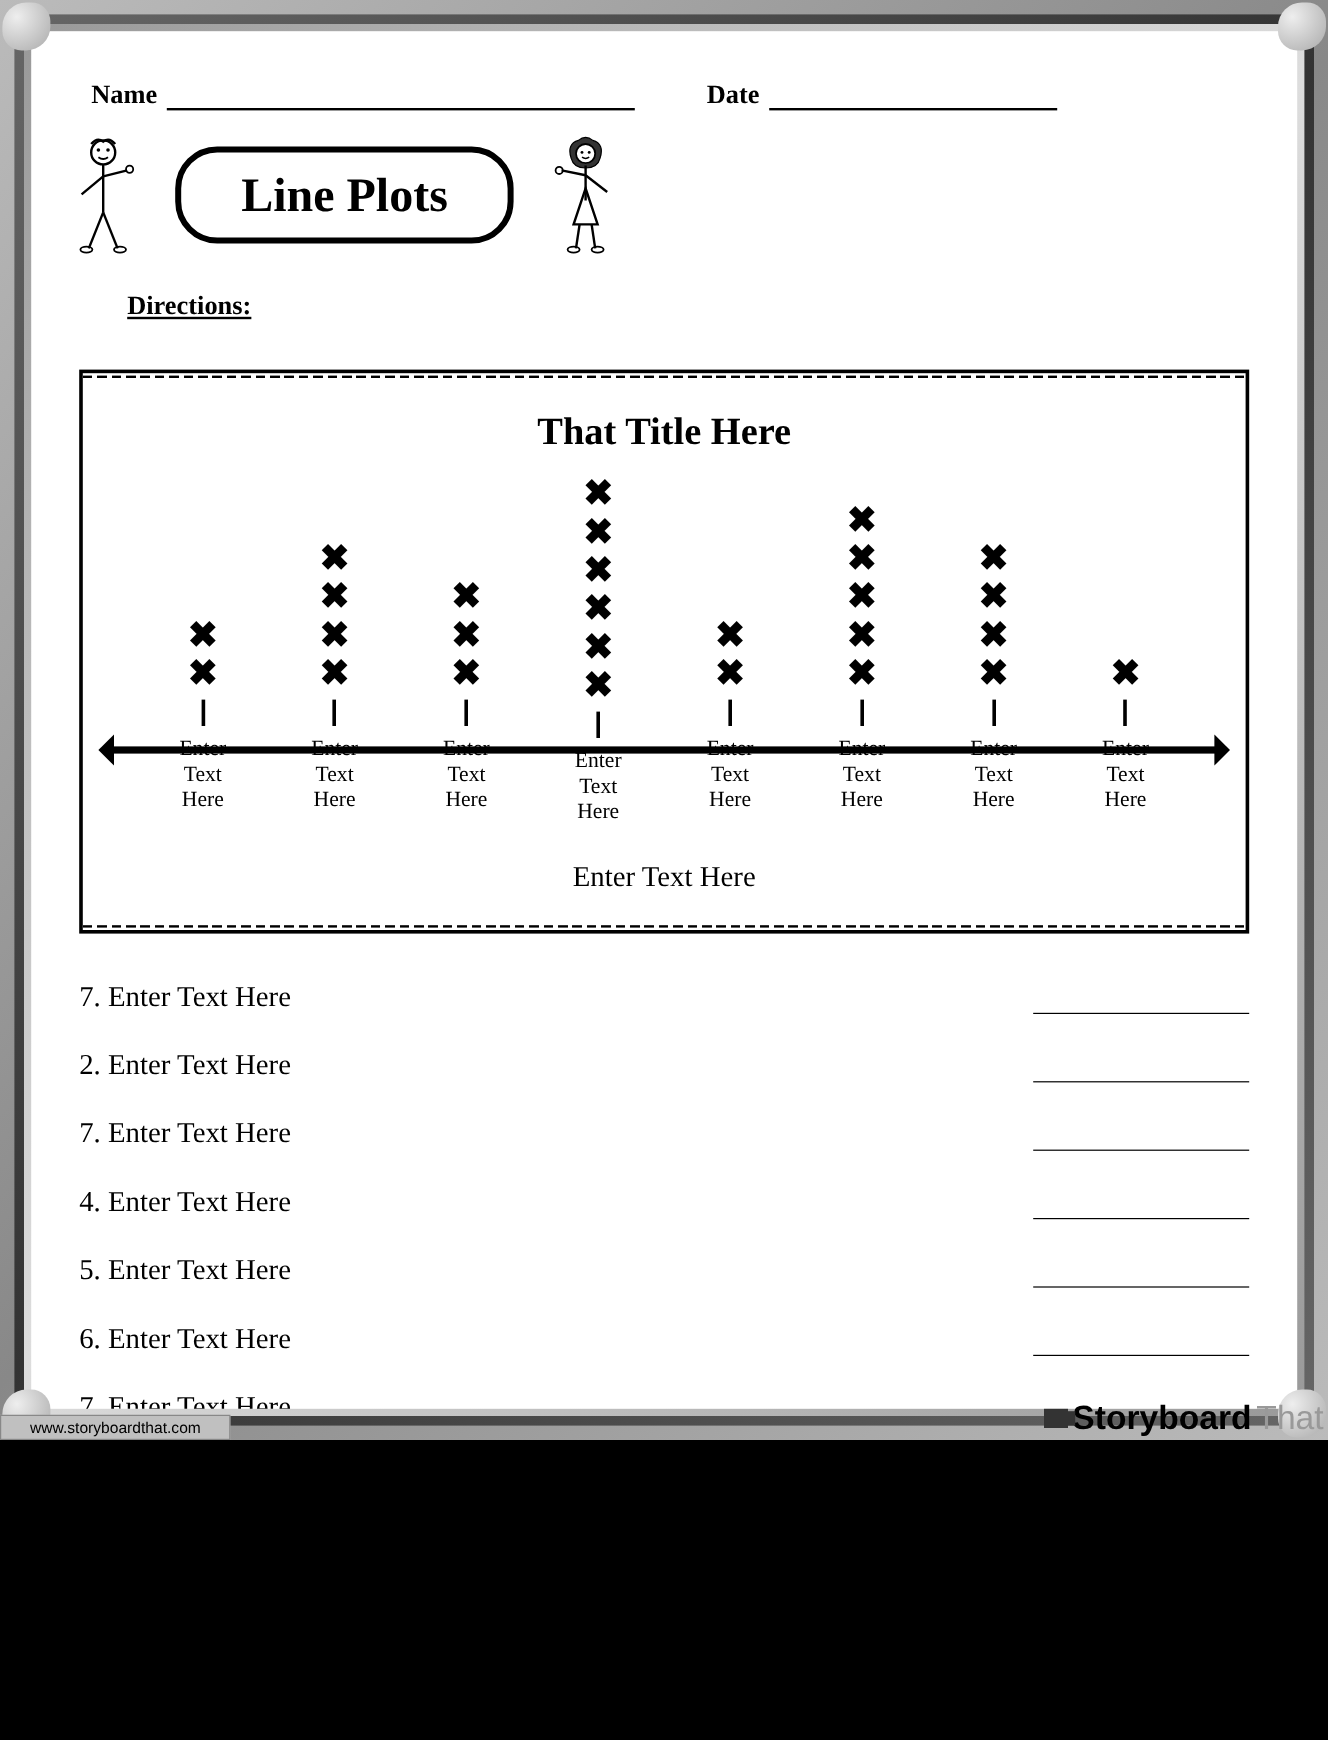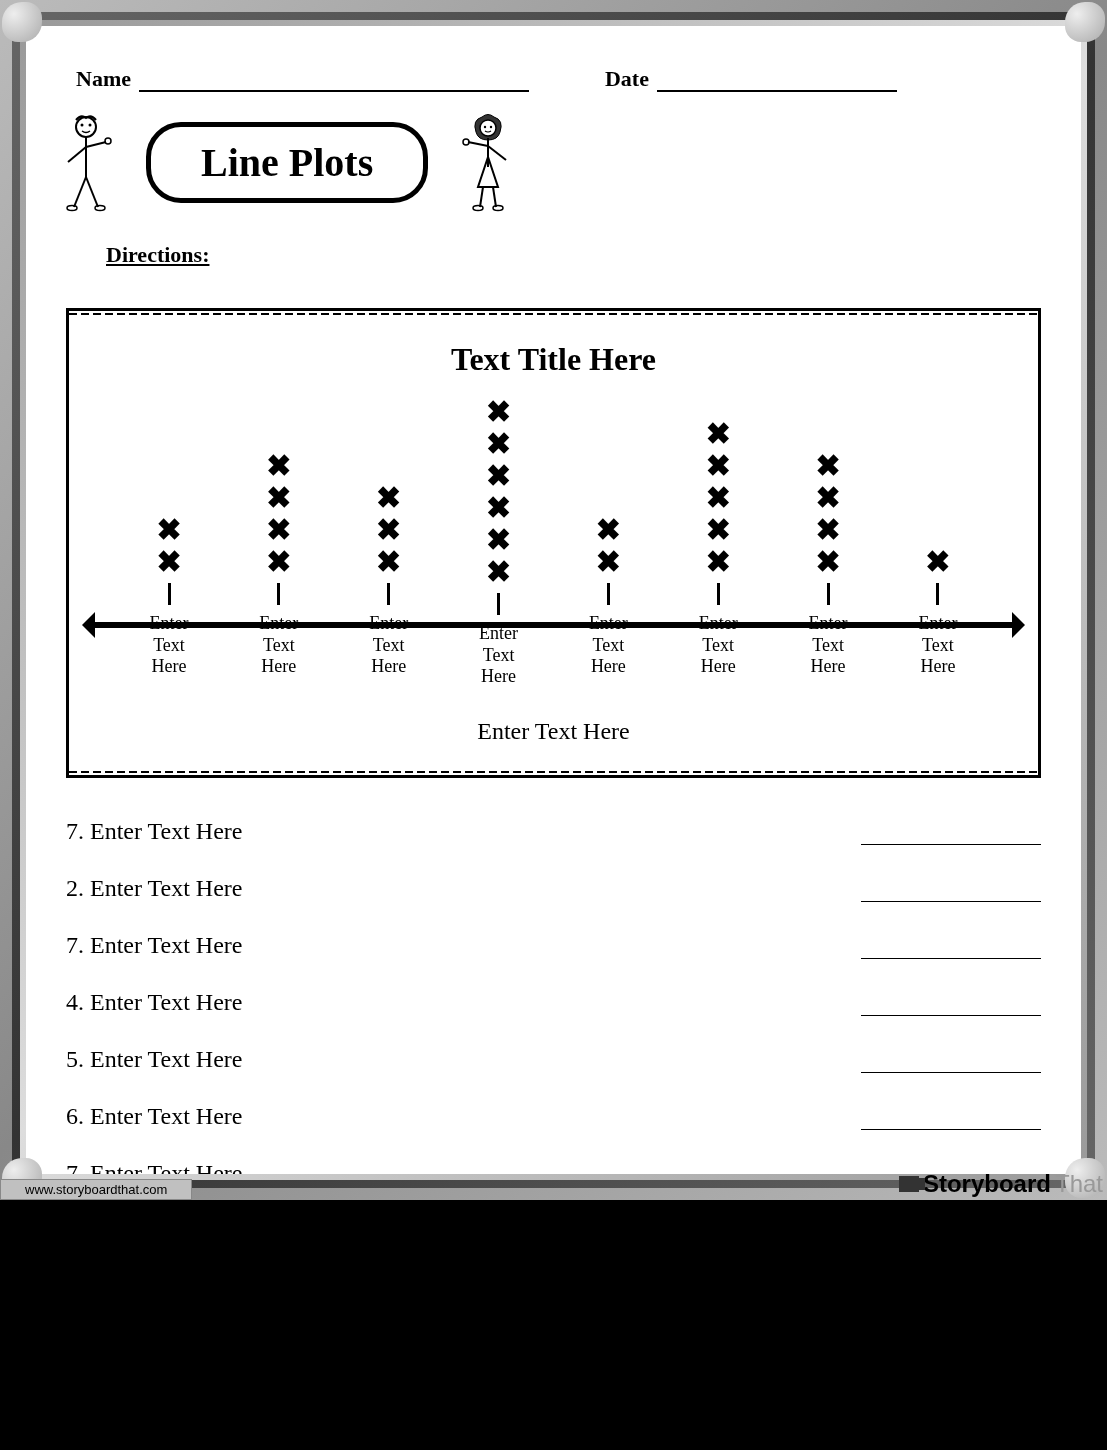--- a/index.html
+++ b/index.html
@@ -41,21 +41,21 @@
     border-radius: 50% 40% 50% 40%;
     z-index: 10;
   }
   .corner.tl { top: 2px; left: 2px; }
   .corner.tr { top: 2px; right: 2px; }
   .corner.bl { bottom: 252px; left: 2px; }
   .corner.br { bottom: 252px; right: 2px; }
 
   .header-row {
     display: flex;
-    gap: 76px;
+    gap: 60px;
     margin-bottom: 20px;
     padding: 0 20px;
   }
   .field {
     display: flex;
     align-items: flex-end;
     gap: 8px;
   }
   .field-label { font-weight: bold; font-size: 22px; }
   .field-line {
@@ -202,21 +202,21 @@
     font-size: 13px;
     padding: 2px 24px;
     border: 1px solid #888;
     z-index: 20;
     font-family: Arial, sans-serif;
   }
   .footer-right {
     position: absolute;
     right: 4px;
     bottom: 252px;
-    font-size: 24px;
+    font-size: 28px;
     z-index: 20;
     font-family: Arial, sans-serif;
     display: flex;
     align-items: center;
     gap: 4px;
   }
   .footer-right .b1 { font-weight: bold; }
   .footer-right .b2 { color: #999; }
   .sb-icon {
     width: 20px; height: 16px;
@@ -290,21 +290,21 @@
           <line x1="35" y1="75" x2="38" y2="95" stroke="#000" stroke-width="2"></line>
           <ellipse cx="20" cy="96" rx="5" ry="2.5" fill="none" stroke="#000" stroke-width="1.5"></ellipse>
           <ellipse cx="40" cy="96" rx="5" ry="2.5" fill="none" stroke="#000" stroke-width="1.5"></ellipse>
         </svg>
       </div>
     </div>
 
     <div class="directions">Directions:</div>
 
     <div class="plot-box">
-      <div class="plot-title">Text Title Here</div>
+      <div class="plot-title">That Title Here</div>
       <div class="plot-area">
         <div class="ticks" id="ticks">
                 <div class="tick-col">
                   <div class="x-stack">
                     <div class="x-mark">✖</div>
                     <div class="x-mark">✖</div>
                   </div>
                   <div class="tick-mark"></div>
                   <div class="tick-label">Enter<br>Text<br>Here</div>
                 </div>

